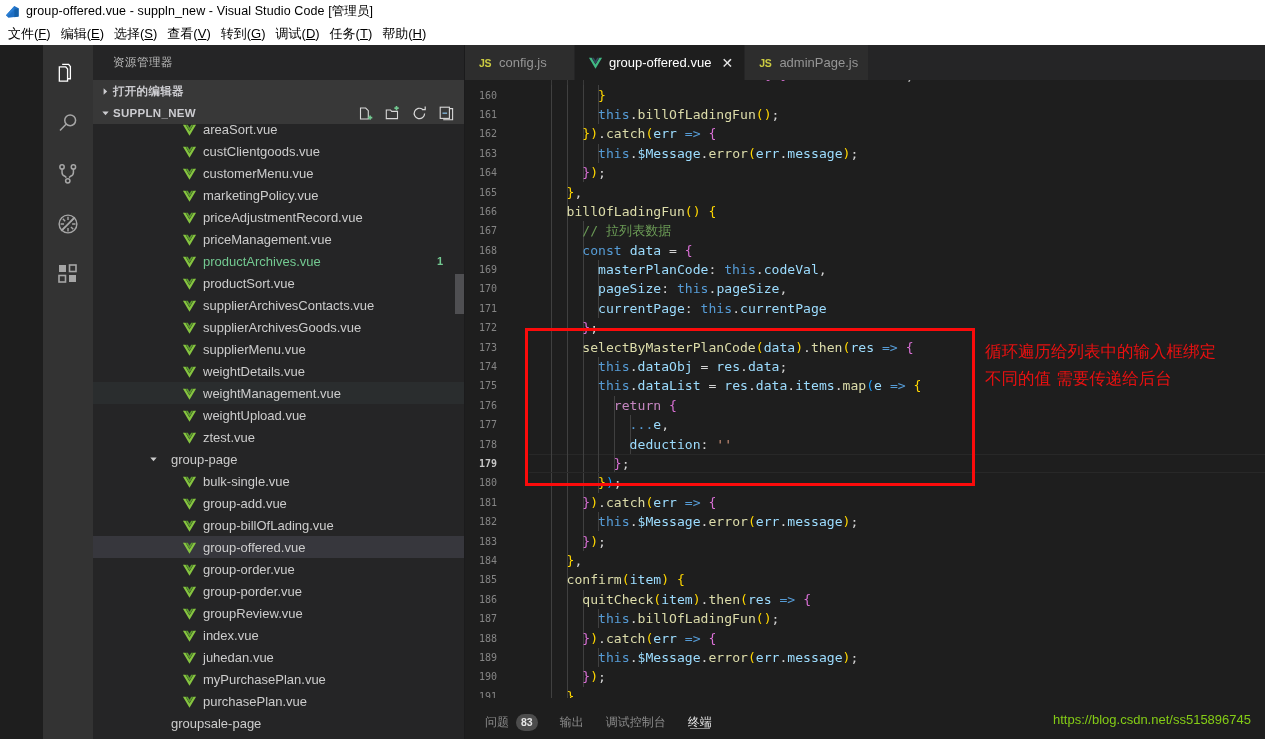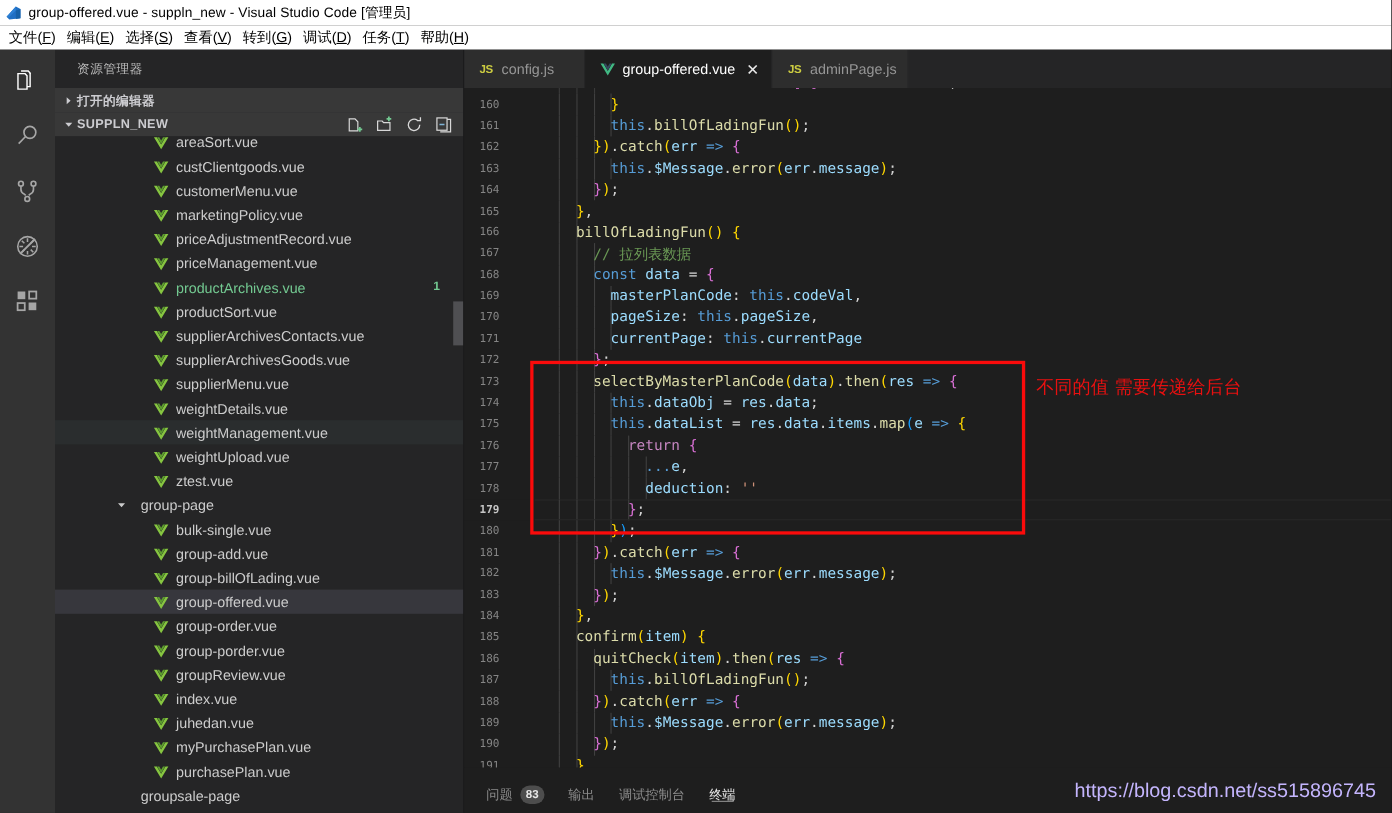--- a/index.html
+++ b/index.html
@@ -26,21 +26,21 @@
     height: 22px; background: #ffffff; color: #000000;
     display: flex; align-items: center; padding-left: 3px;
     font-size: 13px; position: relative; z-index: 20;
   }
   .menu-item { padding: 2px 5px; white-space: nowrap; cursor: default; }
   .menu-item u { text-decoration: underline; }
 
   
   .workbench {
     position: absolute; top: 45px; left: 0; right: 0; bottom: 0;
-    display: flex; background: #1e1e1e;
+    display: flex; background: #1e1e1e; padding-left: 43px;
   }
 
   
   .activitybar {
     width: 50px; background: #333333; flex: 0 0 50px;
     display: flex; flex-direction: column; align-items: center;
     padding-top: 4px;
   }
   .act-icon {
     width: 50px; height: 50px; display: flex; align-items: center;
@@ -225,21 +225,21 @@
     height: 1px; background: #8c8c8c;
   }
   .panel-count {
     display: inline-flex; align-items: center; justify-content: center;
     min-width: 19px; height: 17px; border-radius: 9px;
     background: #4d4d4d; color: #e7e7e7; font-size: 10.5px;
     margin-left: 7px; padding: 0 5px; font-weight: 600;
   }
   .watermark {
     position: absolute; right: 14px; top: 50%; transform: translateY(-50%);
-    color: #c4b5fd; font-size: 18px; font-family: "Liberation Sans", sans-serif;
+    color: #84cc16; font-size: 13px; font-family: "Liberation Sans", sans-serif;
   }
 </style>
 </head>
 <body>
 
 <div id="app">
 
   <div class="titlebar">
     <span class="vsc-logo">
       <svg width="16" height="16" viewBox="0 0 16 16">
@@ -696,20 +696,21 @@
             <div class="code-line"><span class="ln">185</span><span class="guides"><span class="guide" style="left: 22px;"></span><span class="guide" style="left: 37.76px;"></span></span><span class="code-text"><span class="t-def">    </span><span class="t-fn">confirm</span><span class="t-br1">(</span><span class="t-var">item</span><span class="t-br1">)</span><span class="t-def"> </span><span class="t-br1">{</span></span></div>
             <div class="code-line"><span class="ln">186</span><span class="guides"><span class="guide" style="left: 22px;"></span><span class="guide" style="left: 37.76px;"></span><span class="guide" style="left: 53.52px;"></span></span><span class="code-text"><span class="t-def">      </span><span class="t-fn">quitCheck</span><span class="t-br1">(</span><span class="t-var">item</span><span class="t-br1">)</span><span class="t-punc">.</span><span class="t-fn">then</span><span class="t-br1">(</span><span class="t-var">res</span><span class="t-def"> </span><span class="t-kw">=&gt;</span><span class="t-def"> </span><span class="t-br2">{</span></span></div>
             <div class="code-line"><span class="ln">187</span><span class="guides"><span class="guide" style="left: 22px;"></span><span class="guide" style="left: 37.76px;"></span><span class="guide" style="left: 53.52px;"></span><span class="guide" style="left: 69.28px;"></span></span><span class="code-text"><span class="t-def">        </span><span class="t-this">this</span><span class="t-punc">.</span><span class="t-fn">billOfLadingFun</span><span class="t-br1">(</span><span class="t-br1">)</span><span class="t-punc">;</span></span></div>
             <div class="code-line"><span class="ln">188</span><span class="guides"><span class="guide" style="left: 22px;"></span><span class="guide" style="left: 37.76px;"></span><span class="guide" style="left: 53.52px;"></span></span><span class="code-text"><span class="t-def">      </span><span class="t-br2">}</span><span class="t-br1">)</span><span class="t-punc">.</span><span class="t-fn">catch</span><span class="t-br1">(</span><span class="t-var">err</span><span class="t-def"> </span><span class="t-kw">=&gt;</span><span class="t-def"> </span><span class="t-br2">{</span></span></div>
             <div class="code-line"><span class="ln">189</span><span class="guides"><span class="guide" style="left: 22px;"></span><span class="guide" style="left: 37.76px;"></span><span class="guide" style="left: 53.52px;"></span><span class="guide" style="left: 69.28px;"></span></span><span class="code-text"><span class="t-def">        </span><span class="t-this">this</span><span class="t-punc">.</span><span class="t-prop">$Message</span><span class="t-punc">.</span><span class="t-fn">error</span><span class="t-br1">(</span><span class="t-var">err</span><span class="t-punc">.</span><span class="t-prop">message</span><span class="t-br1">)</span><span class="t-punc">;</span></span></div>
             <div class="code-line"><span class="ln">190</span><span class="guides"><span class="guide" style="left: 22px;"></span><span class="guide" style="left: 37.76px;"></span><span class="guide" style="left: 53.52px;"></span></span><span class="code-text"><span class="t-def">      </span><span class="t-br2">}</span><span class="t-br1">)</span><span class="t-punc">;</span></span></div>
             <div class="code-line"><span class="ln">191</span><span class="guides"><span class="guide" style="left: 22px;"></span><span class="guide" style="left: 37.76px;"></span></span><span class="code-text"><span class="t-def">    </span><span class="t-br1">}</span><span class="t-punc">,</span></span></div>
           </div>
         <div class="redbox" id="redbox" style="left: 60px; top: 248px; width: 450px; height: 158px; border-color: rgb(251, 11, 11);"></div>
         <div class="annotation" id="annotation" style="left: 520px; top: 258px; color: rgb(232, 16, 16);">
+            <div>循环遍历给列表中的输入框绑定</div>
             <div>不同的值  需要传递给后台</div>
           </div>
       </div>
 
       <div class="panel">
         <div class="panel-tab">
           <span>问题</span>
           <span class="panel-count">83</span>
         </div>
         <div class="panel-tab">

